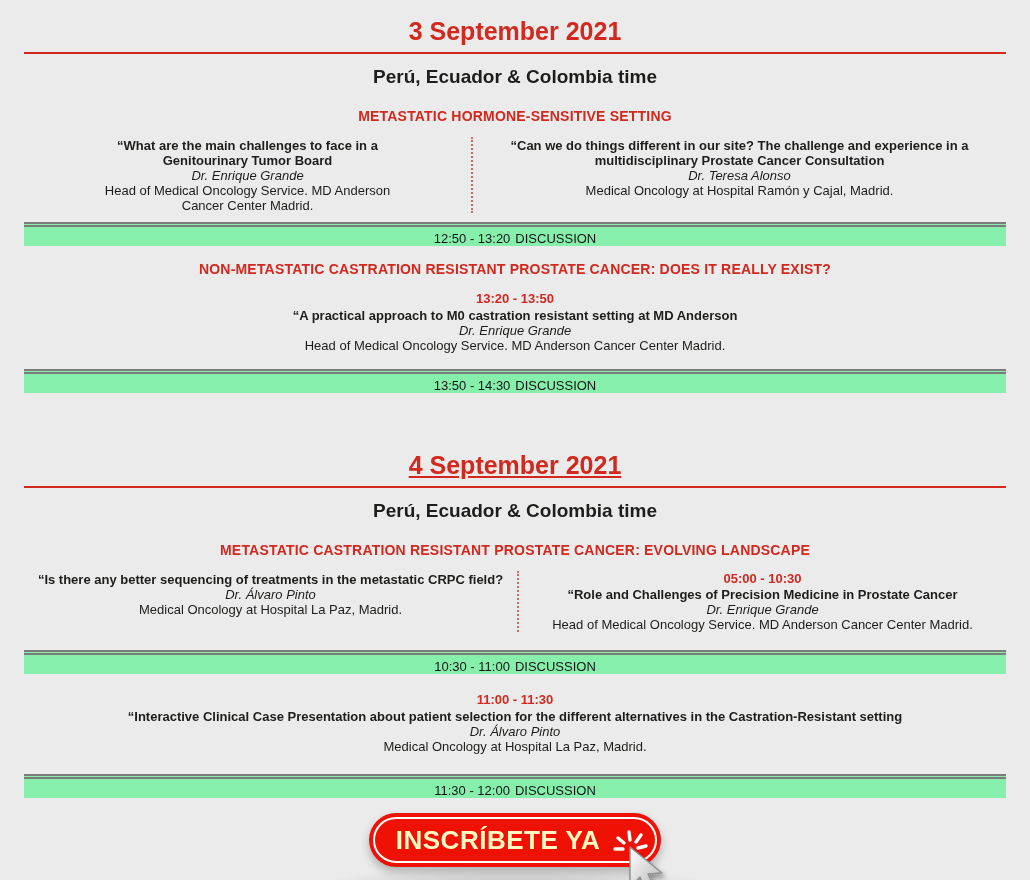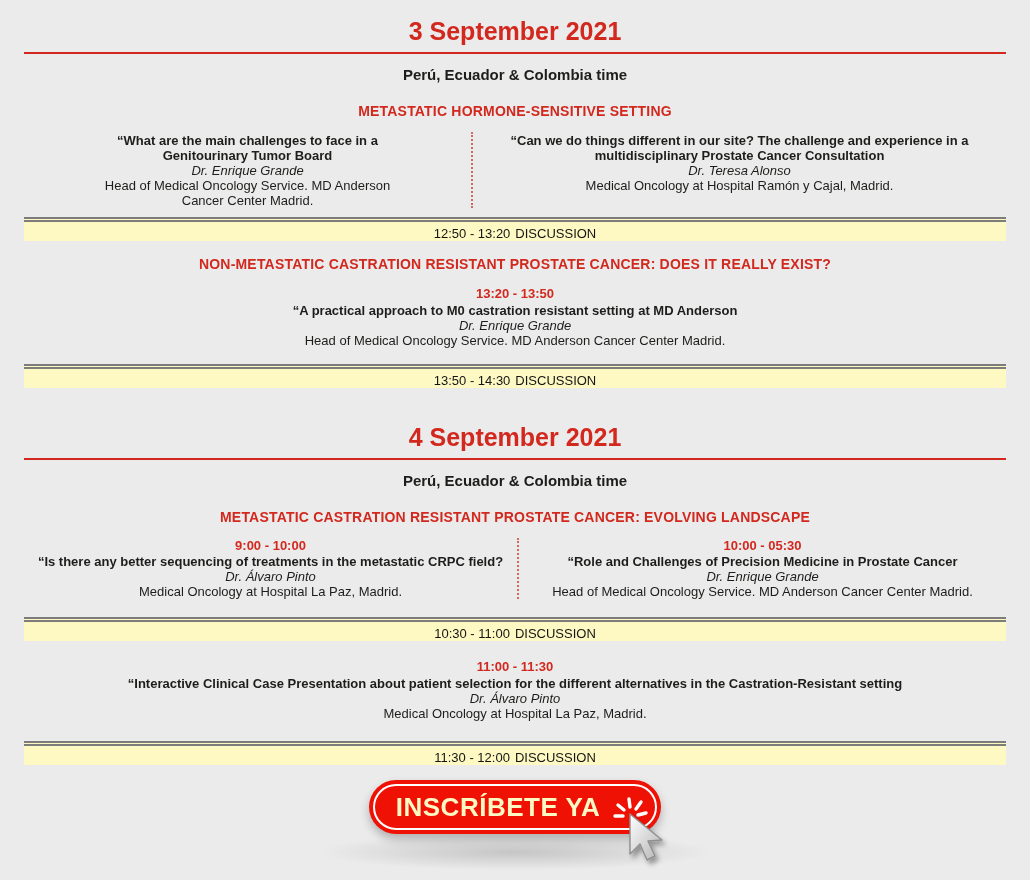--- a/index.html
+++ b/index.html
@@ -14,50 +14,50 @@
   body{
     width:1030px;height:880px;overflow:hidden;
     background:var(--bg);
     font-family:"Liberation Sans",sans-serif;
     color:var(--ink);
   }
   .inner{padding:0 24px;text-align:center;}
 
   .day-title{padding-top:17px;font-size:25px;font-weight:bold;color:var(--accent);}
   .rule{border:0;border-top:2px solid var(--accent);margin:6px 0 0;}
-  .tz{margin-top:12px;font-size:15px;font-weight:bold;}
+  .tz{margin-top:12px;font-size:19px;font-weight:bold;}
   .sec-heading{margin-top:20px;font-size:14px;font-weight:bold;color:var(--accent);letter-spacing:.2px;}
 
   .cols{margin-top:13px;display:grid;}
   .cols.day1{grid-template-columns:447px 535px;}
   .cols.day2{grid-template-columns:493px 489px;}
   .col{padding:0 8px;}
   .col + .col{border-left:2px dotted #cf6a61;}
 
   .time{font-size:13px;font-weight:bold;color:var(--accent);line-height:15px;}
   .s-title{margin-top:1px;font-size:13px;font-weight:bold;line-height:15px;}
   .s-speaker{font-size:13px;font-style:italic;line-height:15px;}
   .s-affil{font-size:13px;line-height:15px;}
   .mwa{max-width:310px;margin-left:auto;margin-right:auto;}
   .mwb{max-width:480px;margin-left:auto;margin-right:auto;}
 
   .block{margin-top:2px;}
   .mt14{margin-top:14px;}
   .mt18{margin-top:18px;}
 
   .disc{
-    margin-top:9px;background:#fef9c3;
+    margin-top:9px;background:#86efac;
     border-top:5px double var(--disc-border);
     height:24px;line-height:23px;font-size:13px;color:#141414;
   }
   .disc.second{margin-top:16px;}
   .disc.third{margin-top:18px;}
   .disc.fourth{margin-top:20px;}
   .disc .t{margin-right:5px;}
-  .day2-gap{margin-top:35px;}
+  .day2-gap{margin-top:58px;text-decoration:underline;}
 
   .cta-wrap{position:relative;margin-top:11px;height:80px;}
   .cta-shadow{
     position:absolute;left:50%;top:56px;transform:translateX(-50%);
     width:430px;height:40px;
     background:radial-gradient(ellipse at center, rgba(0,0,0,0.16) 0%, rgba(0,0,0,0) 65%);
   }
   .btn{
     position:absolute;left:50%;top:4px;transform:translateX(-50%);
     width:292px;height:54px;border-radius:28px;
@@ -115,27 +115,26 @@
   </div>
 
   <div class="day-title day2-gap" style="padding-top:0;">4 September 2021</div>
   <hr class="rule">
   <div class="tz">Perú, Ecuador &amp; Colombia time</div>
 
   <div class="sec-heading">METASTATIC CASTRATION RESISTANT PROSTATE CANCER: EVOLVING LANDSCAPE</div>
 
   <div class="cols day2">
     <div class="col">
-      <div class="time">9:00 - 10:00</div>
       <div class="s-title">“Is there any better sequencing of treatments in the metastatic CRPC field?</div>
       <div class="s-speaker">Dr. Álvaro Pinto</div>
       <div class="s-affil">Medical Oncology at Hospital La Paz, Madrid.</div>
     </div>
     <div class="col">
-      <div class="time">10:00 - 05:30</div>
+      <div class="time">05:00 - 10:30</div>
       <div class="s-title">“Role and Challenges of Precision Medicine in Prostate Cancer</div>
       <div class="s-speaker">Dr. Enrique Grande</div>
       <div class="s-affil">Head of Medical Oncology Service. MD Anderson Cancer Center Madrid.</div>
     </div>
   </div>
 
   <div class="disc third">
     <span class="t">10:30 - 11:00</span><span>DISCUSSION</span>
   </div>
 

